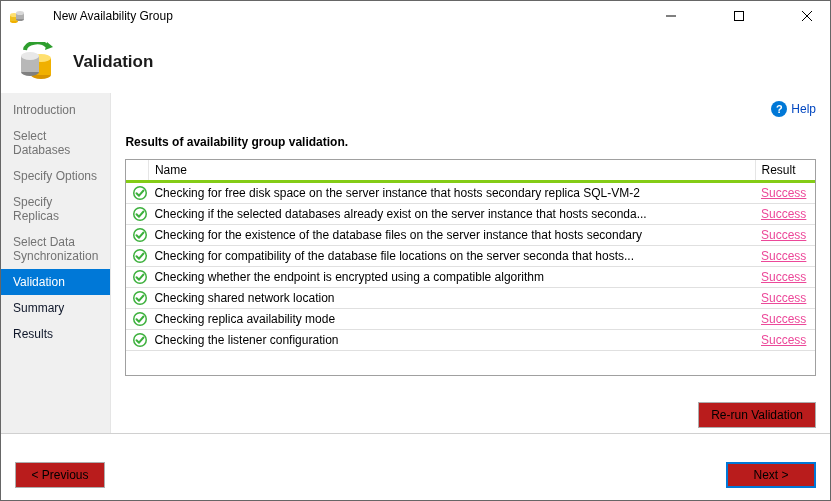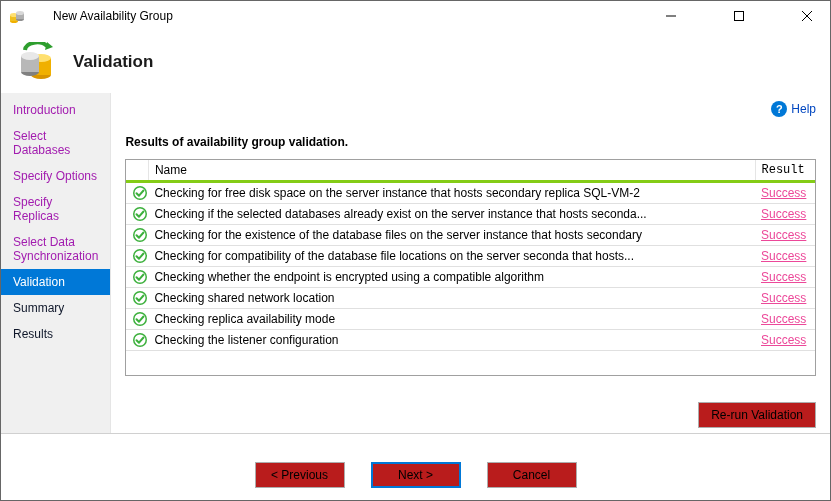--- a/index.html
+++ b/index.html
@@ -15,49 +15,49 @@
   .titlebar .ctrl svg { stroke:#000; }
 
   
   .header-panel { height:62px; background:#fff; display:flex; align-items:center; padding-left:16px; border-bottom:1px solid #fff; }
   .header-panel .big-icon { width:40px; height:40px; margin-right:16px; }
   .header-panel h1 { font-size:17px; font-weight:600; margin:0; color:#1a1a1a; }
 
   
   .body { flex:1 1 auto; display:flex; overflow:hidden; }
   .sidebar { width:230px; background:#f0f0f0; display:flex; flex-direction:column; padding-top:4px; border-right:1px solid #e5e5e5;}
-  .sidebar-item { padding:6px 12px; font-size:12px; color:#a21caf; cursor:pointer; }
+  .sidebar-item { padding:6px 12px; font-size:12px; color:#737373; cursor:pointer; }
   .sidebar-item.selected { background:#0078d7; color:#fff; }
   .sidebar-item.dim { color:#0f172a; }
 
   .content { flex:1 1 auto; position:relative; padding:12px 14px 0 14px; display:flex; flex-direction:column; }
   .help { position:absolute; top:8px; right:14px; color:#0046c0; display:flex; align-items:center; gap:4px; cursor:pointer; }
   .help-icon { width:16px; height:16px; background:#0078d7; border-radius:50%; color:#fff; font-size:11px; font-weight:bold; display:flex; align-items:center; justify-content:center; }
 
   .heading { font-weight:bold; font-size:12px; margin-top:30px; margin-bottom:10px; }
 
   .grid { border:1px solid #a0a0a0; width:100%; }
   .grid table { width:100%; border-collapse:collapse; table-layout:fixed; }
   .grid th { background:#fff; font-weight:400; font-size:12px; text-align:left; padding:3px 6px; border-bottom:3px solid #84cc16; border-right:1px solid #e5e5e5; }
-  .grid th:last-child { border-right:none;font-family:Liberation Mono, monospace; }
+  .grid th:last-child { border-right:none; }
   .grid td { font-size:12px; padding:2px 6px; border-bottom:1px solid #e0e0e0; white-space:nowrap; overflow:hidden; text-overflow:ellipsis; }
   .grid tbody tr:last-child td { border-bottom:none; }
   .col-icon { width:22px; }
   .col-name { }
   .col-result { width:60px; }
   .status-cell { text-align:center; }
   .status-icon { width:16px; height:16px; display:inline-block; vertical-align:middle; }
   .result-link { color:#ec4899; text-decoration:underline; cursor:pointer; }
   .grid-pad { height:24px; }
 
   .rerun-row { margin-top:10px; display:flex; justify-content:flex-end; }
   .btn { background:#b91c1c; border:1px solid #adadad; padding:5px 12px; font-size:12px; font-family:Liberation Sans, sans-serif; cursor:pointer; min-width:90px;margin-top:16px; }
   .btn.primary { border:2px solid #0078d7; padding:4px 11px; }
 
-  .footer { border-top:1px solid #d0d0d0; padding:12px 14px; display:flex; justify-content:center; gap:26px; }
+  .footer { border-top:1px solid #d0d0d0; padding:12px 14px; display:flex; justify-content:space-between; gap:26px; }
 </style>
 </head>
 <body>
 
 <div class="window">
 
   <div class="titlebar">
     <span class="app-icon">
       <svg width="16" height="16" viewBox="0 0 16 16">
         <ellipse cx="5" cy="13" rx="4" ry="2" fill="#f0b000"></ellipse>
@@ -220,16 +220,15 @@
 
       <div class="rerun-row">
         <button class="btn">Re-run Validation</button>
       </div>
     </div>
   </div>
 
   <div class="footer">
     <button class="btn">&lt; Previous</button>
     <button class="btn primary">Next &gt;</button>
-    <button class="btn">Cancel</button>
   </div>
 
 </div>
 
 </body></html>

